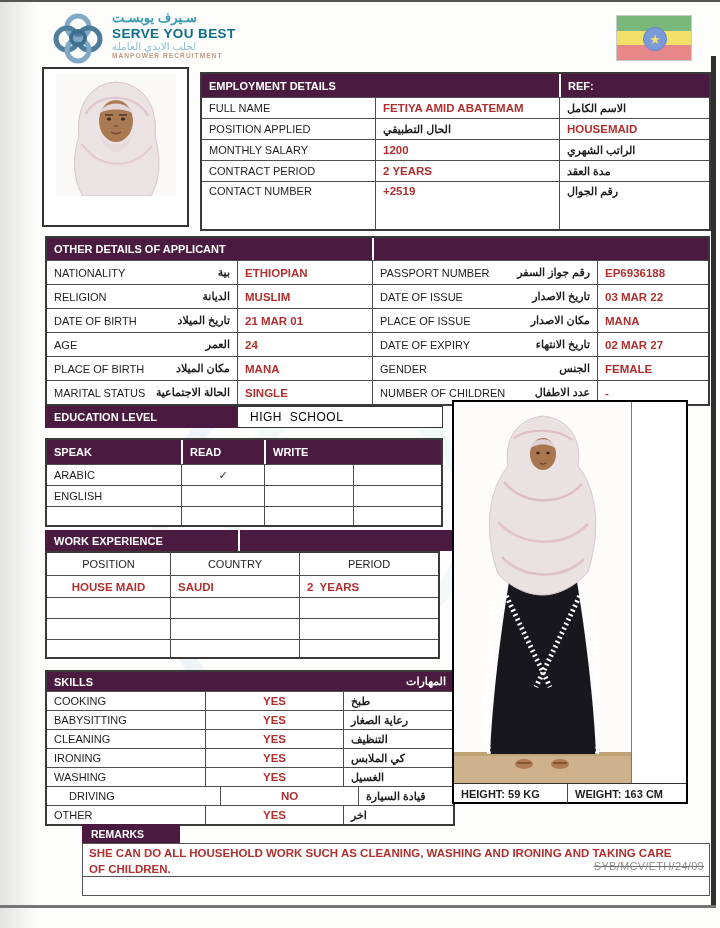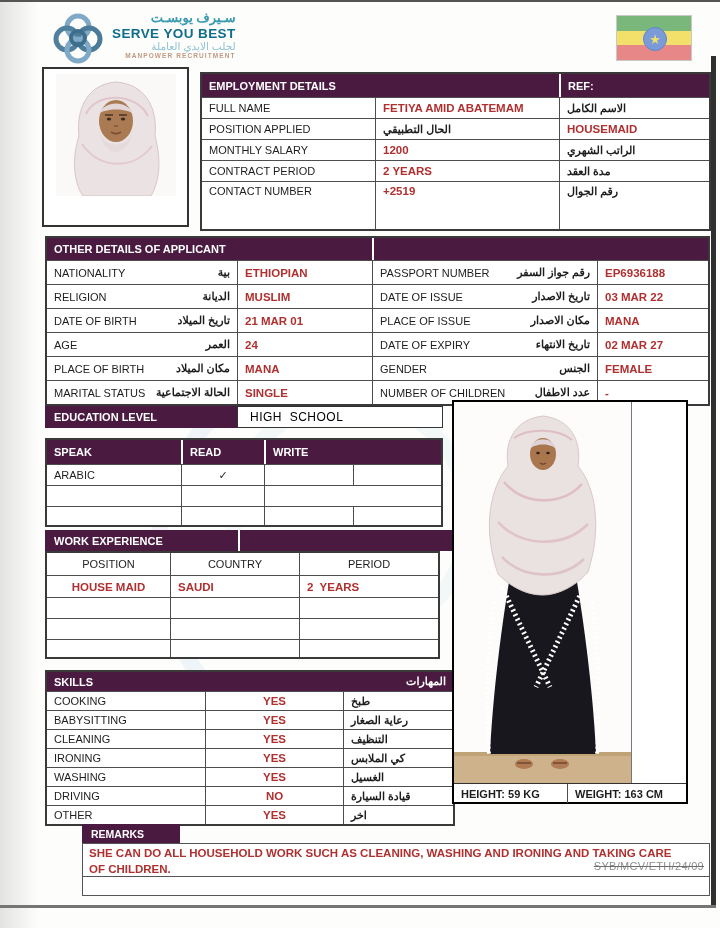--- a/index.html
+++ b/index.html
@@ -24,21 +24,21 @@
   .ph{background:#4a1a41;color:#fff;font-weight:bold;}
   .ph .cell{color:#fff;border-left:2px solid #fff;}
   .ph .cell:first-child{border-left:none;}
   .ctr{justify-content:center;}
   .rt{justify-content:flex-end;}
   .top{align-items:flex-start;padding-top:3px;}
   .pre{white-space:pre;}
 
   
   .logo-wrap{position:absolute;left:52px;top:11px;display:flex;gap:8px;align-items:flex-start;}
-  .logo-text{display:flex;flex-direction:column;line-height:1.12;text-align:right;}
+  .logo-text{display:flex;flex-direction:column;line-height:1.12;}
   .lt-ar{color:#3a9ab0;font-size:13px;font-weight:bold;}
   .lt-en{color:#0f6d8c;font-size:13.5px;font-weight:bold;letter-spacing:.4px;}
   .lt-ar2{color:#8fc3d4;font-size:10.5px;}
   .lt-en2{color:#c09a82;font-size:6.5px;letter-spacing:1.1px;font-weight:bold;}
 
   .flag{position:absolute;left:616px;top:15px;width:74px;height:44px;border:1px solid #c9c9c9;display:flex;flex-direction:column;}
   .flag .st{flex:1;}
   .flag-em{position:absolute;left:26px;top:11px;width:22px;height:22px;border-radius:50%;background:#7b9bd8;border:1px solid #6286c8;display:flex;align-items:center;justify-content:center;color:#f2e06b;font-size:13px;line-height:1;}
 
   .portrait-box{position:absolute;left:42px;top:67px;width:147px;height:160px;border:2px solid #333;background:#fff;box-sizing:border-box;}
@@ -230,20 +230,21 @@
       <div class="cell">READ</div>
       <div class="cell">WRITE</div>
     </div>
     <div class="row" style="grid-template-columns:134px 83px 89px 1fr;height:21px;">
       <div class="cell">ARABIC</div>
       <div class="cell ctr">✓</div>
       <div class="cell"></div>
       <div class="cell"></div>
     </div>
     <div class="row" style="grid-template-columns:134px 83px 89px 1fr;height:21px;">
+      <div class="cell">ENGLISH</div>
       <div class="cell ctr"></div>
       <div class="cell"></div>
       <div class="cell"></div>
     </div>
     <div class="row" style="grid-template-columns:134px 83px 89px 1fr;height:19px;">
       <div class="cell"></div>
       <div class="cell ctr"></div>
       <div class="cell"></div>
       <div class="cell"></div>
     </div>
@@ -305,21 +306,21 @@
     <div class="row" style="grid-template-columns:158px 138px 1fr;height:19px;">
       <div class="cell">IRONING</div>
       <div class="cell val ctr">YES</div>
       <div class="cell ar rt">كي الملابس</div>
     </div>
     <div class="row" style="grid-template-columns:158px 138px 1fr;height:19px;">
       <div class="cell">WASHING</div>
       <div class="cell val ctr">YES</div>
       <div class="cell ar rt">الغسيل</div>
     </div>
-    <div class="row" style="grid-template-columns:158px 138px 1fr;height:19px;">
+    <div class="row" style="grid-template-columns:158px 138px 1fr;height:19px;padding-left:15px;">
       <div class="cell">DRIVING</div>
       <div class="cell val ctr">NO</div>
       <div class="cell ar rt">قيادة السيارة</div>
     </div>
     <div class="row" style="grid-template-columns:158px 138px 1fr;height:19px;">
       <div class="cell">OTHER</div>
       <div class="cell val ctr">YES</div>
       <div class="cell ar rt">اخر</div>
     </div>
   </div>

